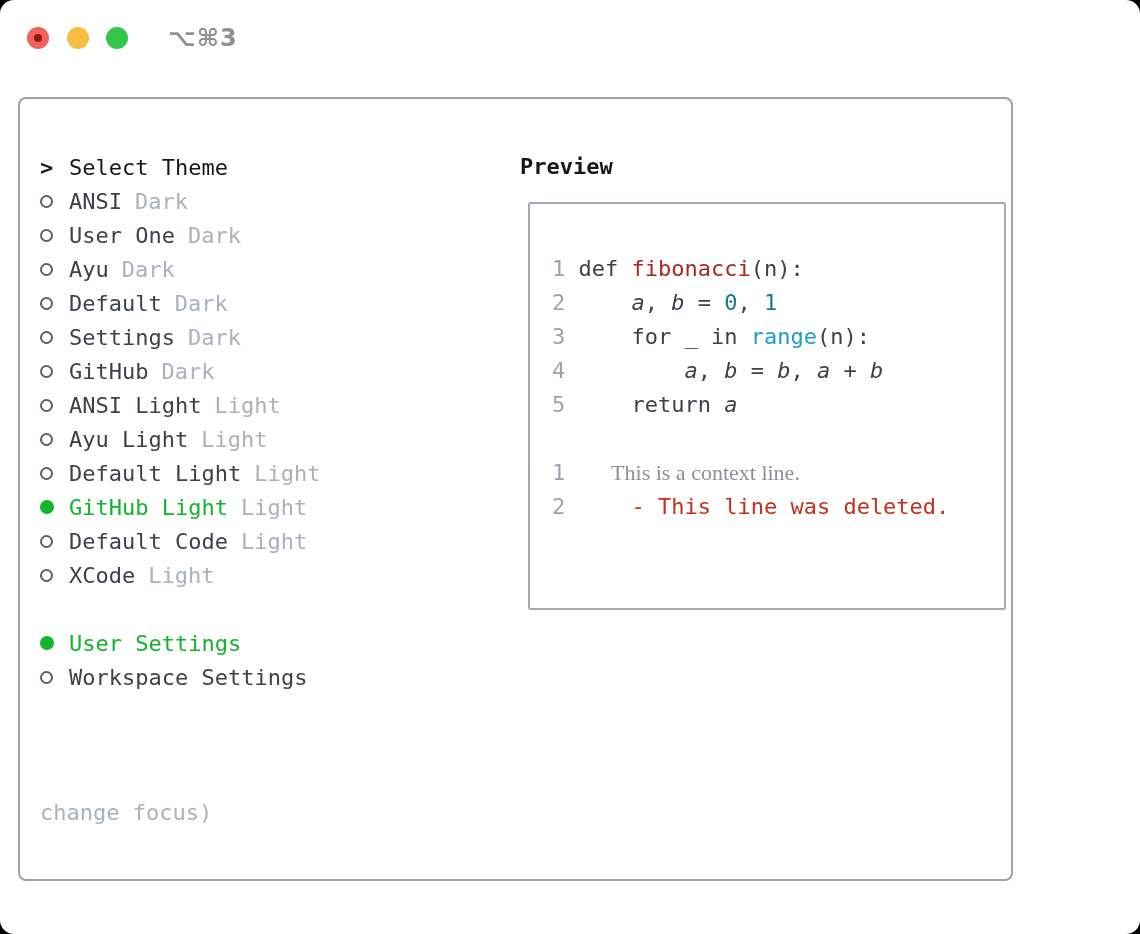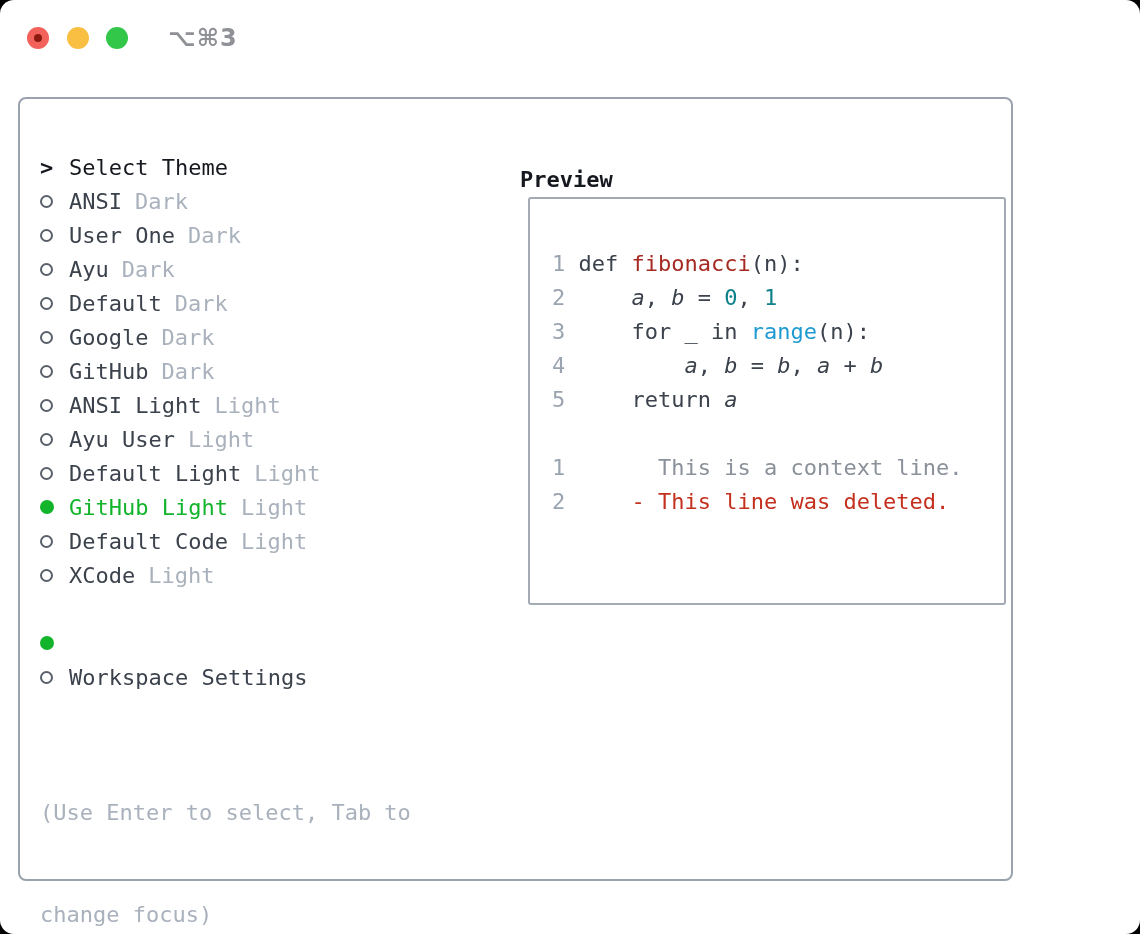--- a/index.html
+++ b/index.html
@@ -23,33 +23,33 @@
   .bullet{flex:0 0 29px;display:flex;align-items:center;}
   .ring{width:13px;height:13px;border:2px solid #59606a;border-radius:50%;box-sizing:border-box;}
   .dot{width:14px;height:14px;border-radius:50%;background:var(--selection-green);}
   .prompt{flex:0 0 29px;font-weight:700;color:var(--text-black);}
   .hdr{font-weight:400;color:var(--text-black);}
   .row.selected .label{color:var(--selection-green);}
   .tag{color:var(--muted);margin-left:13px;}
   .subhdr{color:var(--text-black);}
   .hint{color:var(--muted);line-height:34px;white-space:pre;}
   
-  .col-right{position:absolute;left:500px;top:64px;width:500px;font-size:22px;}
+  .col-right{position:absolute;left:500px;top:51px;width:500px;font-size:22px;}
   .preview-hdr{height:34px;line-height:34px;font-weight:700;color:var(--text-black);}
-  .preview-box{margin-left:8px;width:478px;height:408px;box-sizing:border-box;
+  .preview-box{margin-left:8px;margin-top:18px;width:478px;height:408px;box-sizing:border-box;
                border:2px solid #a3aab3;border-radius:3px;background:#fff;
                padding:48px 0 0 22px;overflow:hidden;}
   .code-line{height:34px;line-height:34px;white-space:pre;font-size:22px;color:var(--code-text);}
   .lineno{display:inline-block;width:2ch;color:var(--lineno);}
   .c-plain{color:var(--code-text);}
   .c-fn{color:var(--function-red);}
   .c-numlit{color:var(--number-teal);}
   .c-builtin{color:var(--builtin-blue);}
   .c-var{color:var(--code-text);font-style:italic;}
-  .c-ctx{color:var(--context-gray);}
+  .c-ctx{color:var(--context-gray);font-family:Liberation Serif, serif;}
   .c-del{color:var(--deleted-red);}
   .c-add{color:var(--added-green);}
 </style>
 </head>
 <body>
 
 <div class="window">
 
   <div class="titlebar">
     <span class="light red"></span>
@@ -62,37 +62,36 @@
 
     <div class="col-left">
       <div class="row">
         <span class="prompt">&gt;</span><span class="hdr">Select Theme</span>
       </div>
       <div id="theme-list">
           <div class="row"><span class="bullet"><span class="ring"></span></span><span class="label">ANSI</span><span class="tag">Dark</span></div>
           <div class="row"><span class="bullet"><span class="ring"></span></span><span class="label">User One</span><span class="tag">Dark</span></div>
           <div class="row"><span class="bullet"><span class="ring"></span></span><span class="label">Ayu</span><span class="tag">Dark</span></div>
           <div class="row"><span class="bullet"><span class="ring"></span></span><span class="label">Default</span><span class="tag">Dark</span></div>
-          <div class="row"><span class="bullet"><span class="ring"></span></span><span class="label">Google</span><span class="tag">Dark</span></div>
+          <div class="row"><span class="bullet"><span class="ring"></span></span><span class="label">Settings</span><span class="tag">Dark</span></div>
           <div class="row"><span class="bullet"><span class="ring"></span></span><span class="label">GitHub</span><span class="tag">Dark</span></div>
           <div class="row"><span class="bullet"><span class="ring"></span></span><span class="label">ANSI Light</span><span class="tag">Light</span></div>
-          <div class="row"><span class="bullet"><span class="ring"></span></span><span class="label">Ayu User</span><span class="tag">Light</span></div>
+          <div class="row"><span class="bullet"><span class="ring"></span></span><span class="label">Ayu Light</span><span class="tag">Light</span></div>
           <div class="row"><span class="bullet"><span class="ring"></span></span><span class="label">Default Light</span><span class="tag">Light</span></div>
           <div class="row selected"><span class="bullet"><span class="dot"></span></span><span class="label">GitHub Light</span><span class="tag">Light</span></div>
           <div class="row"><span class="bullet"><span class="ring"></span></span><span class="label">Default Code</span><span class="tag">Light</span></div>
           <div class="row"><span class="bullet"><span class="ring"></span></span><span class="label">XCode</span><span class="tag">Light</span></div>
         </div>
       <div class="spacer"></div>
       <div id="apply-list">
-          <div class="row selected"><span class="bullet"><span class="dot"></span></span></div>
+          <div class="row selected"><span class="bullet"><span class="dot"></span></span><span class="label">User Settings</span></div>
           <div class="row"><span class="bullet"><span class="ring"></span></span><span class="label">Workspace Settings</span></div>
         </div>
       <div class="spacer"></div>
       <div class="hint">
-        <div>(Use Enter to select, Tab to</div>
         <div>change focus)</div>
       </div>
     </div>
 
     <div class="col-right">
       <div class="preview-hdr">Preview</div>
       <div class="preview-box" id="code-block">
           <div class="code-line"><span class="lineno">1</span><span class="c-plain">def </span><span class="c-fn">fibonacci</span><span class="c-plain">(n):</span></div>
           <div class="code-line"><span class="lineno">2</span><span class="c-plain">    </span><span class="c-var">a</span><span class="c-plain">, </span><span class="c-var">b</span><span class="c-plain"> = </span><span class="c-numlit">0</span><span class="c-plain">, </span><span class="c-numlit">1</span></div>
           <div class="code-line"><span class="lineno">3</span><span class="c-plain">    for _ in </span><span class="c-builtin">range</span><span class="c-plain">(n):</span></div>

